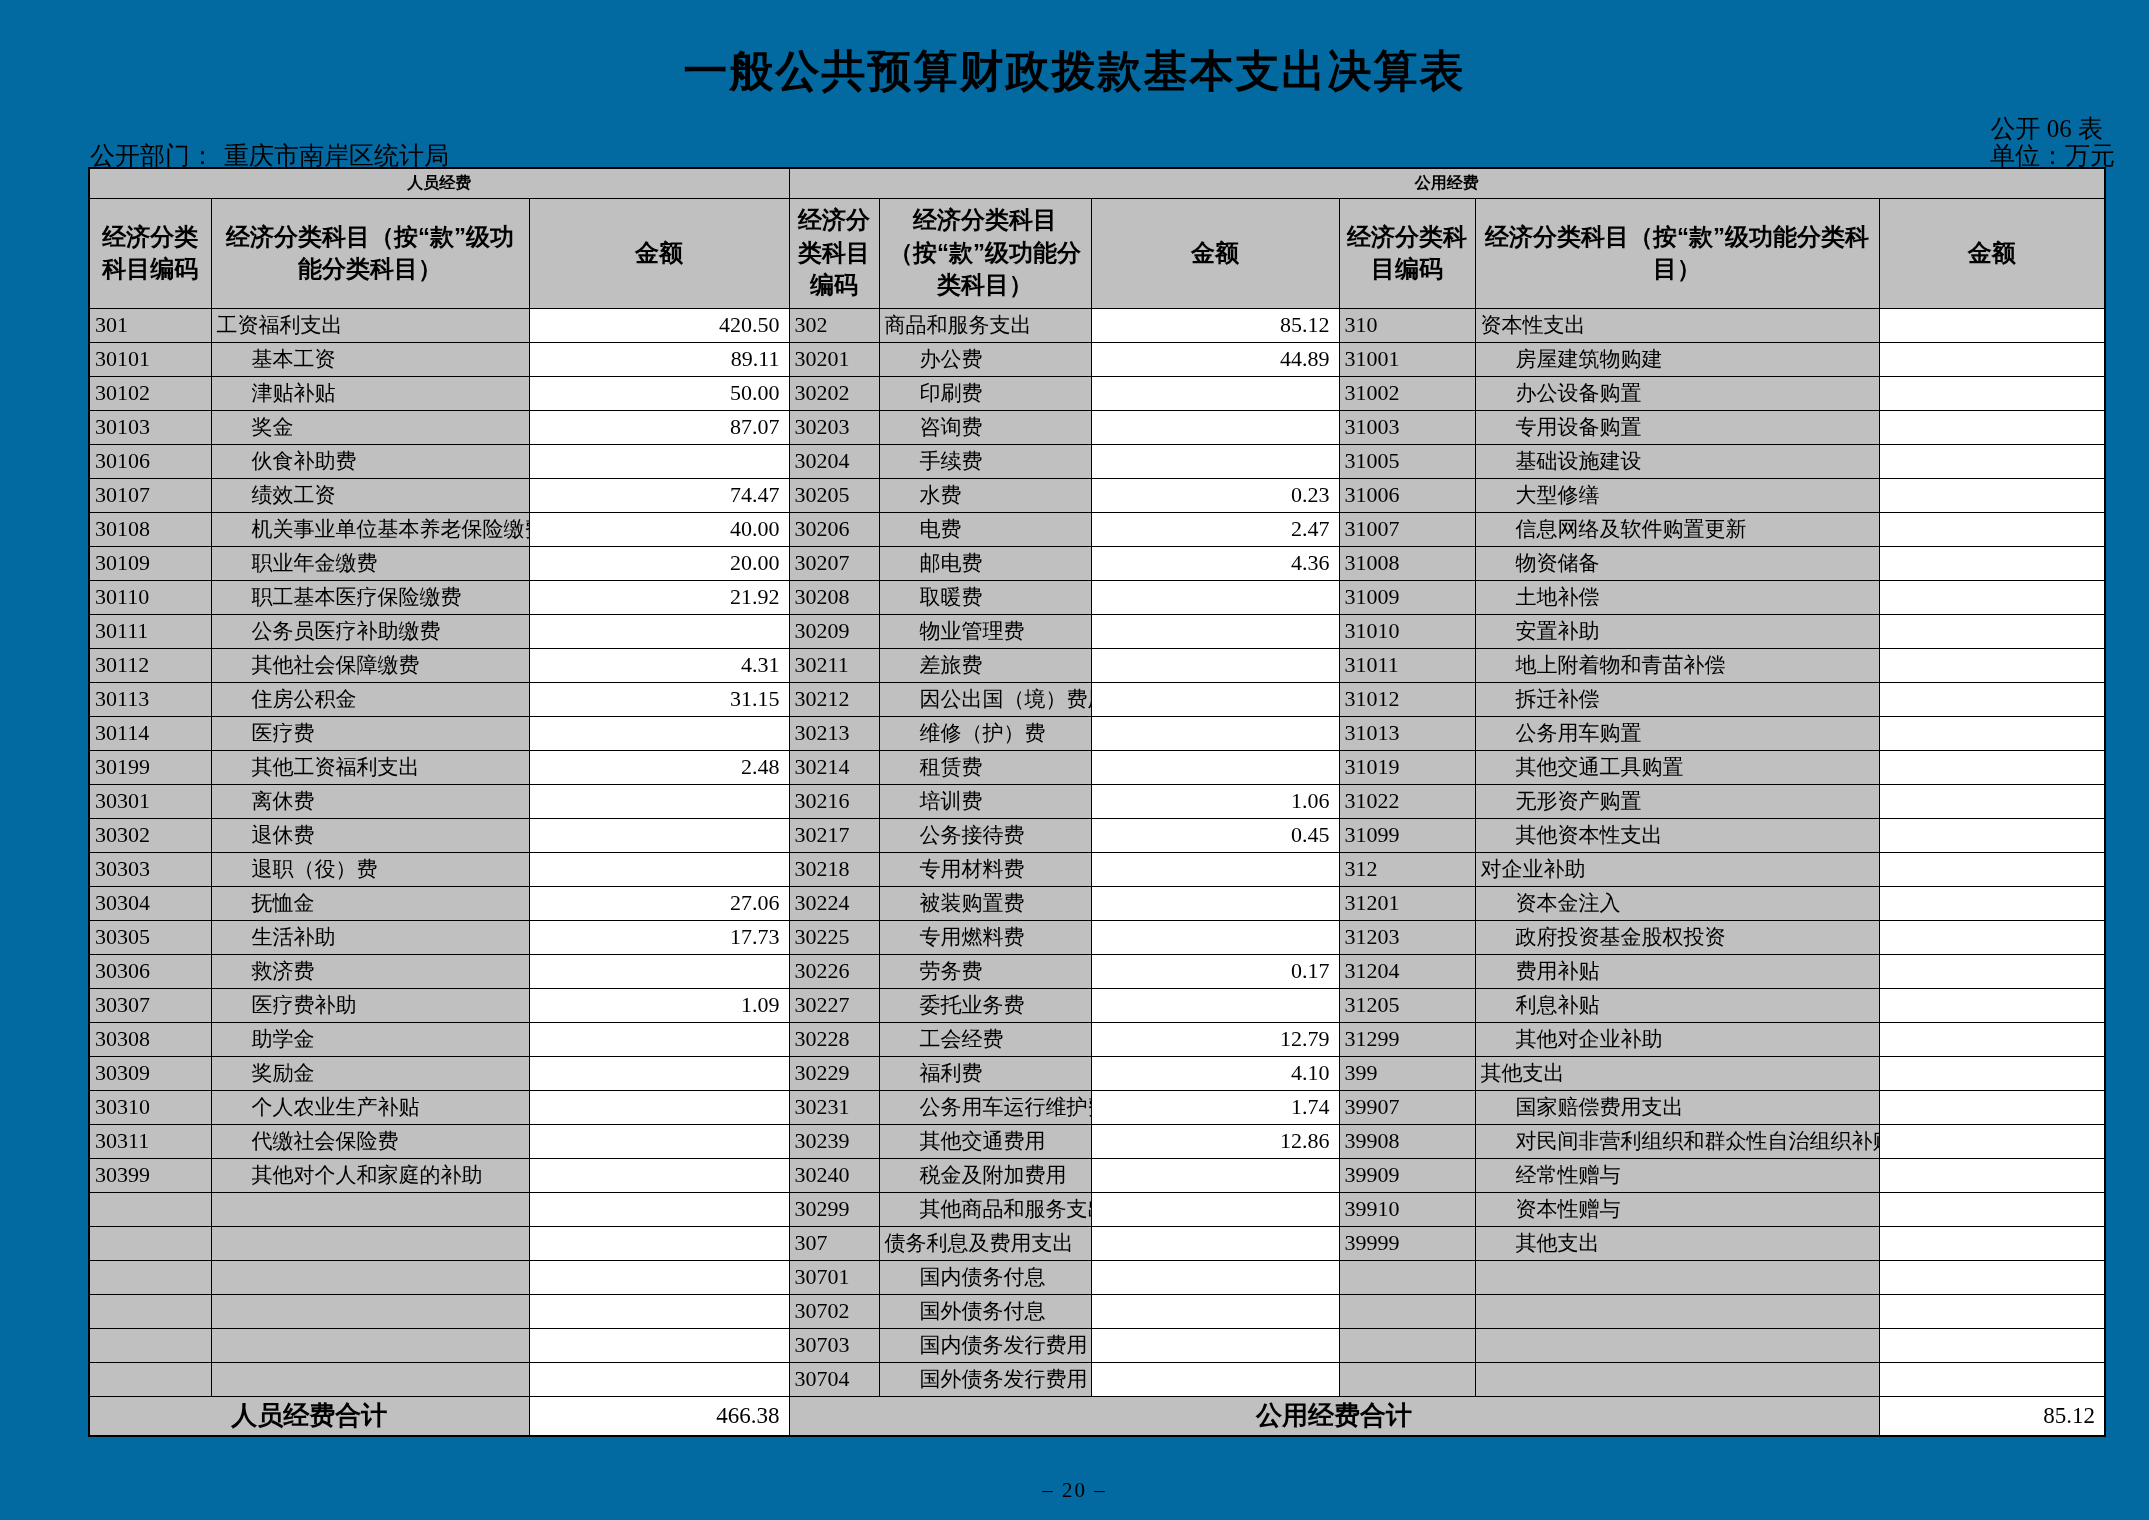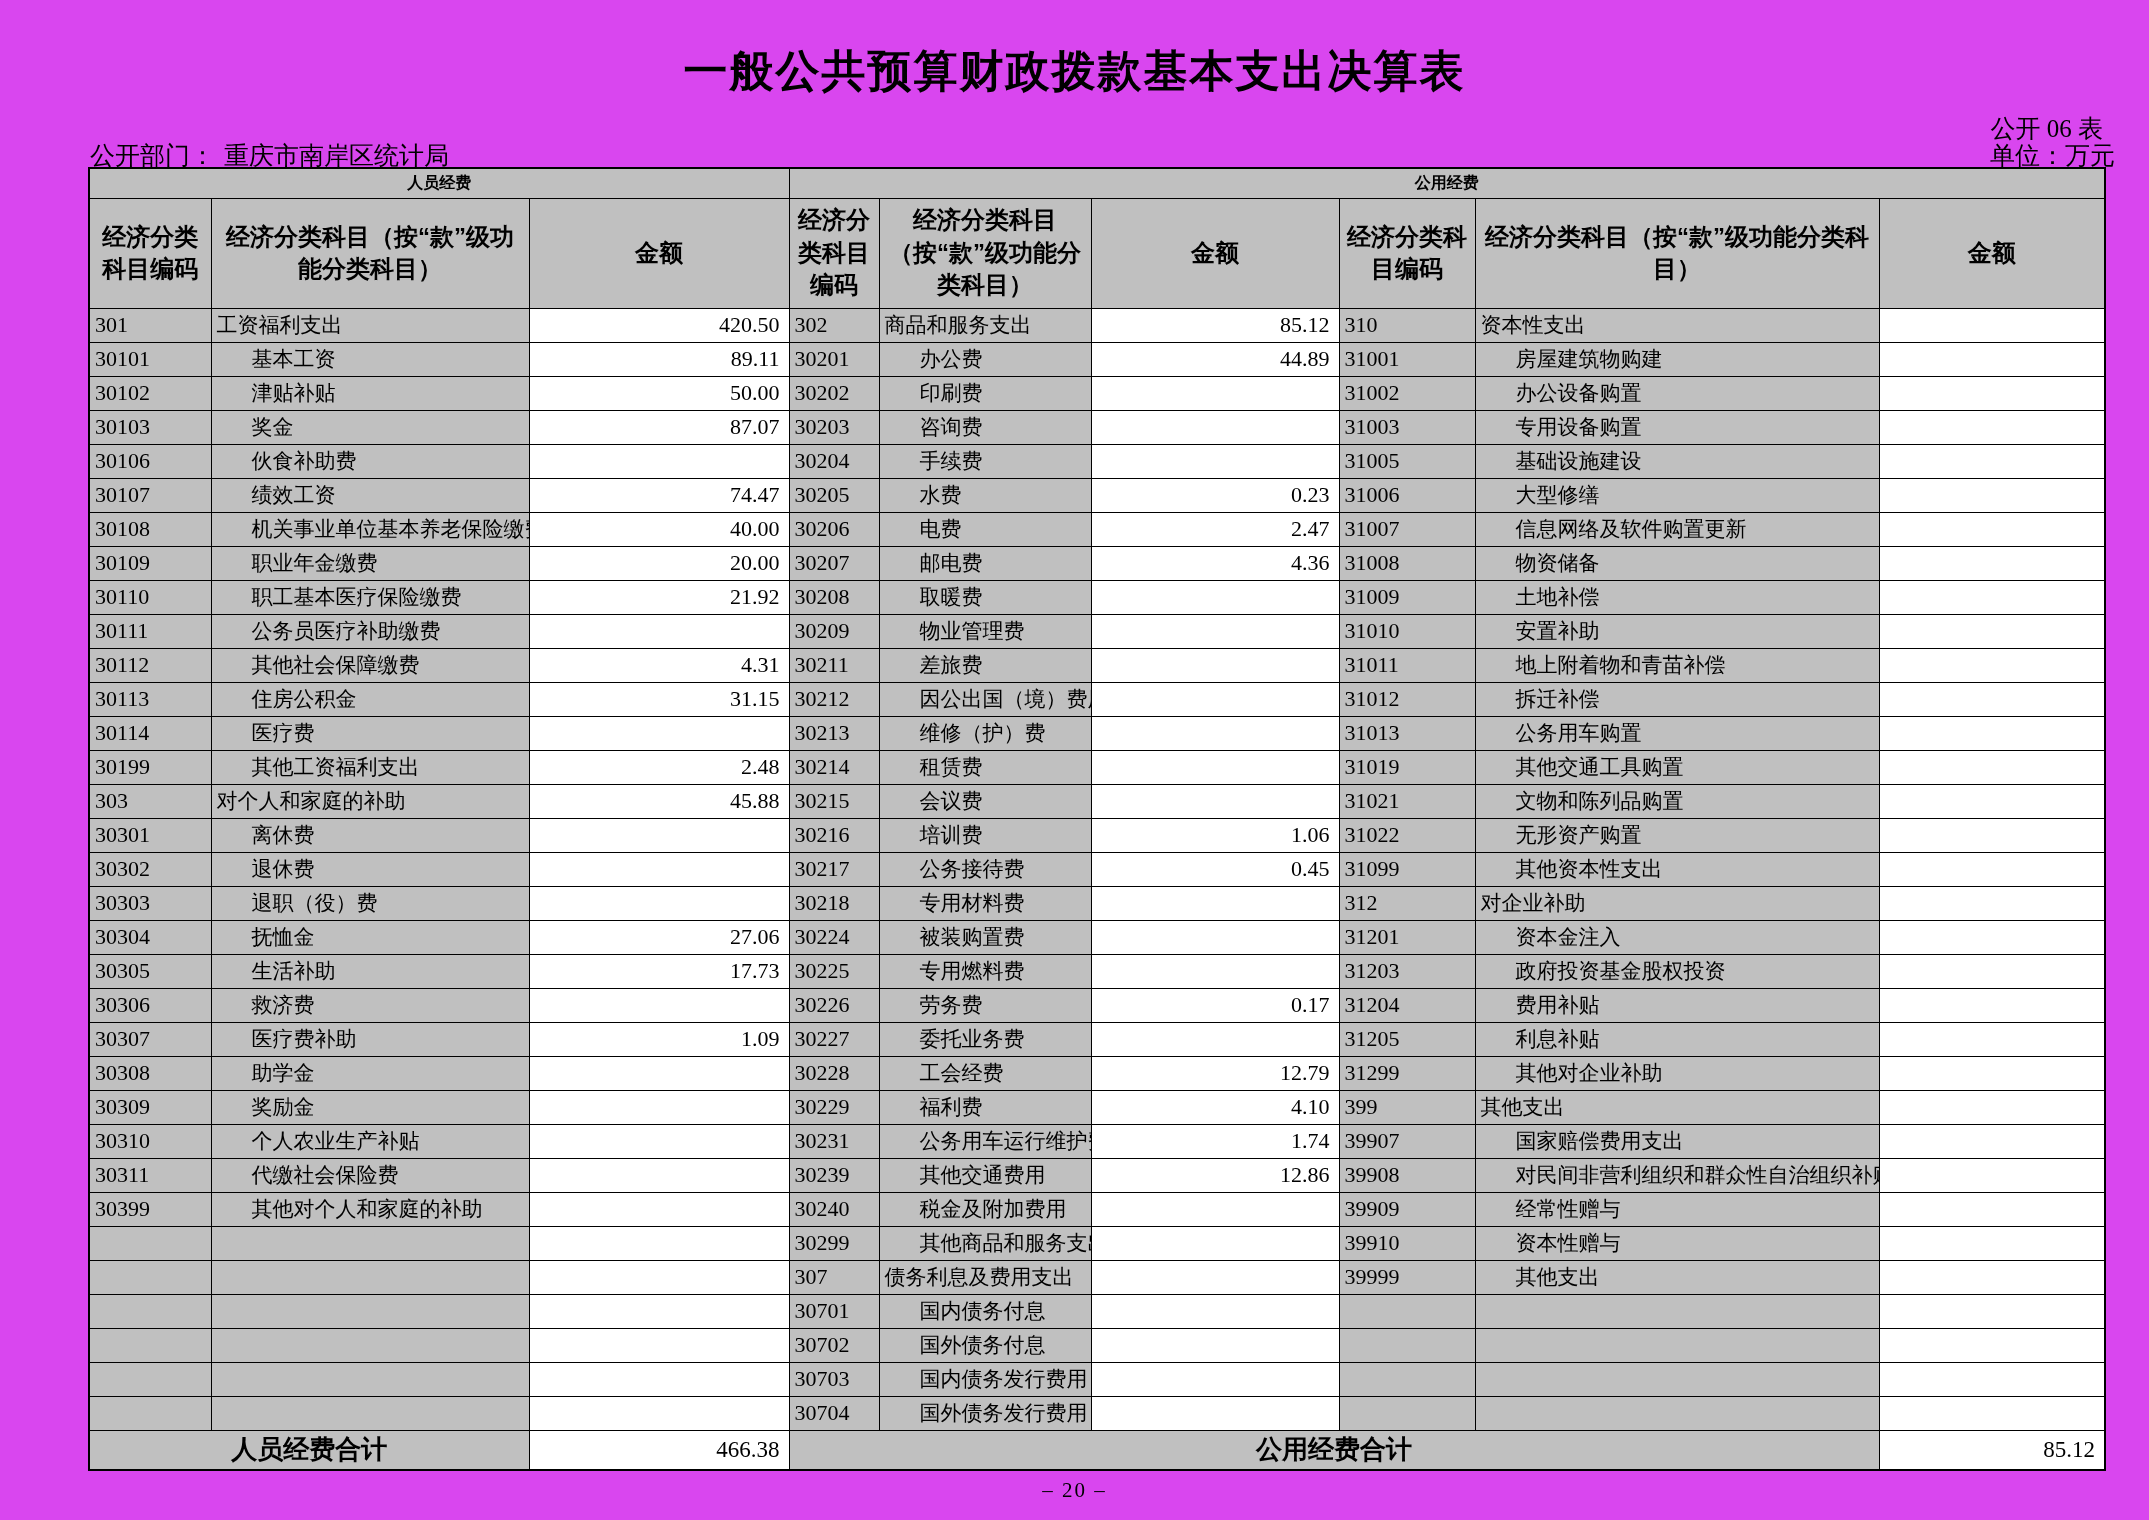--- a/index.html
+++ b/index.html
@@ -9,21 +9,21 @@
     width: 2149px;
     height: 1520px;
     overflow: hidden;
     color: #000;
     font-family: "Liberation Serif", "DejaVu Serif", serif;
   }
   .page {
     position: relative;
     width: 2149px;
     height: 1520px;
-    background: #d946ef;
+    background: #0369a1;
   }
   .title {
     position: absolute;
     top: 42px;
     left: 0;
     width: 100%;
     text-align: center;
     font-family: "Liberation Sans", "DejaVu Sans", sans-serif;
     font-size: 44px;
     font-weight: 700;
@@ -315,31 +315,20 @@
           <td class="subject indent">其他工资福利支出</td>
           <td class="amount">2.48</td>
           <td class="code">30214</td>
           <td class="subject indent">租赁费</td>
           <td class="amount"></td>
           <td class="code">31019</td>
           <td class="subject indent">其他交通工具购置</td>
           <td class="amount"></td>
         </tr>
         <tr>
-          <td class="code">303</td>
-          <td class="subject">对个人和家庭的补助</td>
-          <td class="amount">45.88</td>
-          <td class="code">30215</td>
-          <td class="subject indent">会议费</td>
-          <td class="amount"></td>
-          <td class="code">31021</td>
-          <td class="subject indent">文物和陈列品购置</td>
-          <td class="amount"></td>
-        </tr>
-        <tr>
           <td class="code">30301</td>
           <td class="subject indent">离休费</td>
           <td class="amount"></td>
           <td class="code">30216</td>
           <td class="subject indent">培训费</td>
           <td class="amount">1.06</td>
           <td class="code">31022</td>
           <td class="subject indent">无形资产购置</td>
           <td class="amount"></td>
         </tr>

